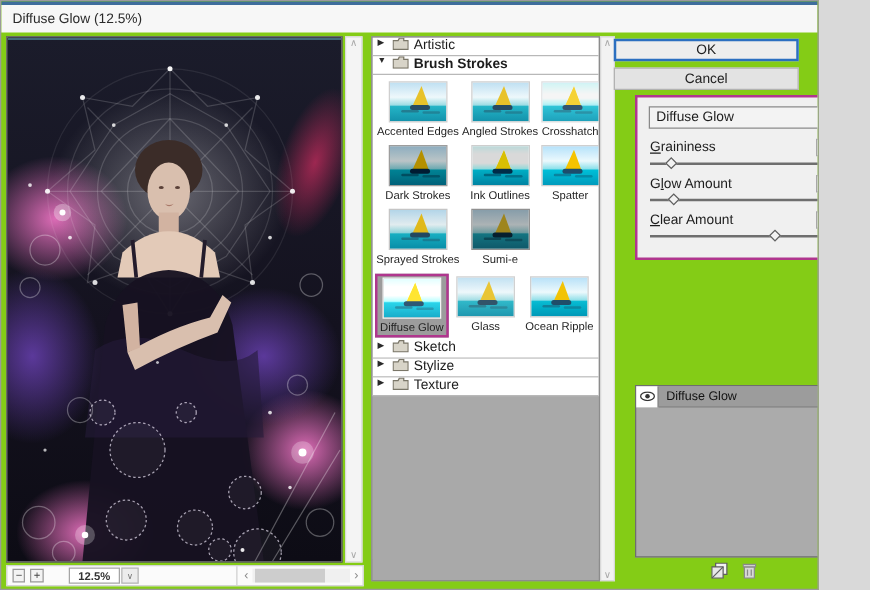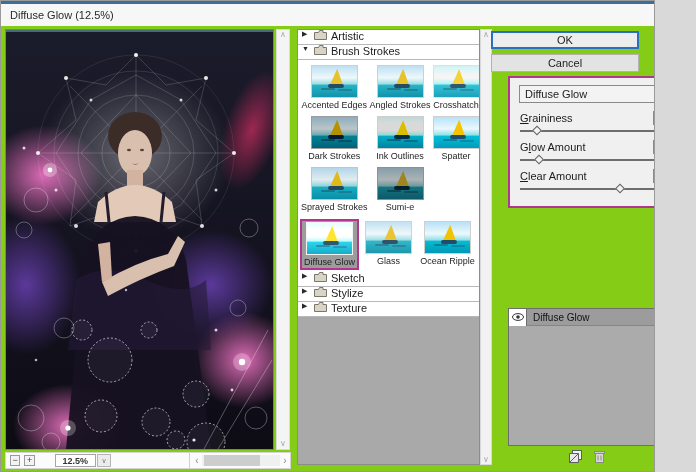--- a/index.html
+++ b/index.html
@@ -27,21 +27,21 @@
     display:flex;align-items:center;justify-content:center;font-size:7px;color:#777;}
   .bb-divider{width:1px;height:15px;background:#d0d0d0;margin-left:78px;}
   .hscroll{display:flex;align-items:center;height:13px;margin-left:2px;color:#8a8a8a;font-size:10px;}
   .hscroll .harrow{width:10px;text-align:center;line-height:11px;}
   .hscroll .htrack{width:78px;height:11px;background:#f0f0f0;position:relative;}
   .hscroll .hthumb{position:absolute;left:2px;top:0;width:56px;height:11px;background:#cdcdcd;}
 
   
   .filters{position:absolute;left:296px;top:28px;width:183px;height:436px;background:#a9a9a9;border:1px solid #8c8c8c;overflow:hidden;}
   .cat-header{height:15px;background:#fff;border-bottom:1px solid #b8b8b8;display:flex;align-items:flex-start;gap:4px;padding-left:4px;}
-  .cat-header.exp{font-weight:normal;}
+  .cat-header.exp{font-weight:bold;}
   .cat-header .arr{font-size:7px;color:#2a2a2a;width:8px;}
   .cat-header .lbl{font-size:11px;}
   .sep-strong{border-top:2px solid #787878;}
   .thumb-grid{background:#fff;display:grid;grid-template-columns:repeat(3,1fr);padding:3px 2px 2px;row-gap:2px;}
   .thumb-cell{display:flex;flex-direction:column;align-items:center;padding:2px 1px;}
   .thumb-cell.selected{border:2px solid #b0368e;background:#9c9c9c;padding:1px 0;}
   .thumb{width:47px;height:33px;position:relative;overflow:hidden;border:1px solid #cfcfcf;
     background:linear-gradient(180deg,#bfe0f2 0%,#eef8fb 38%,#9fdde4 58%,#24b4c6 62%,#1392ab 100%);}
   .thumb::before{content:"";position:absolute;left:19px;top:3px;width:0;height:0;
     border-left:5px solid transparent;border-right:9px solid transparent;border-bottom:17px solid #e8c22a;

